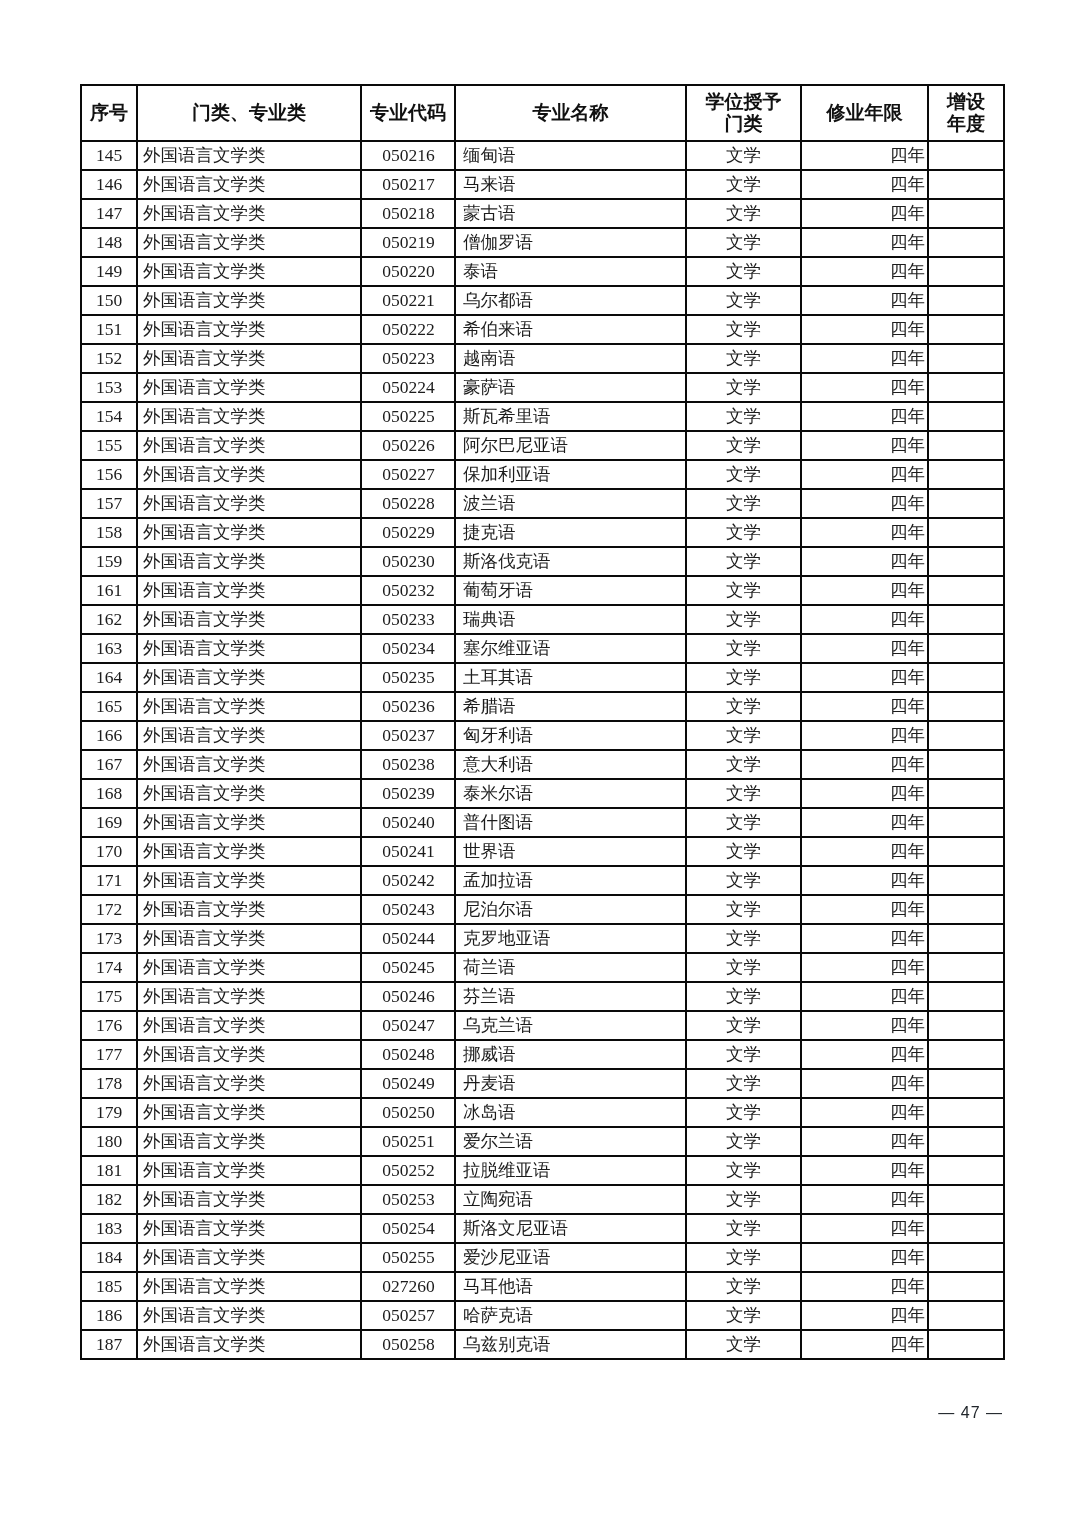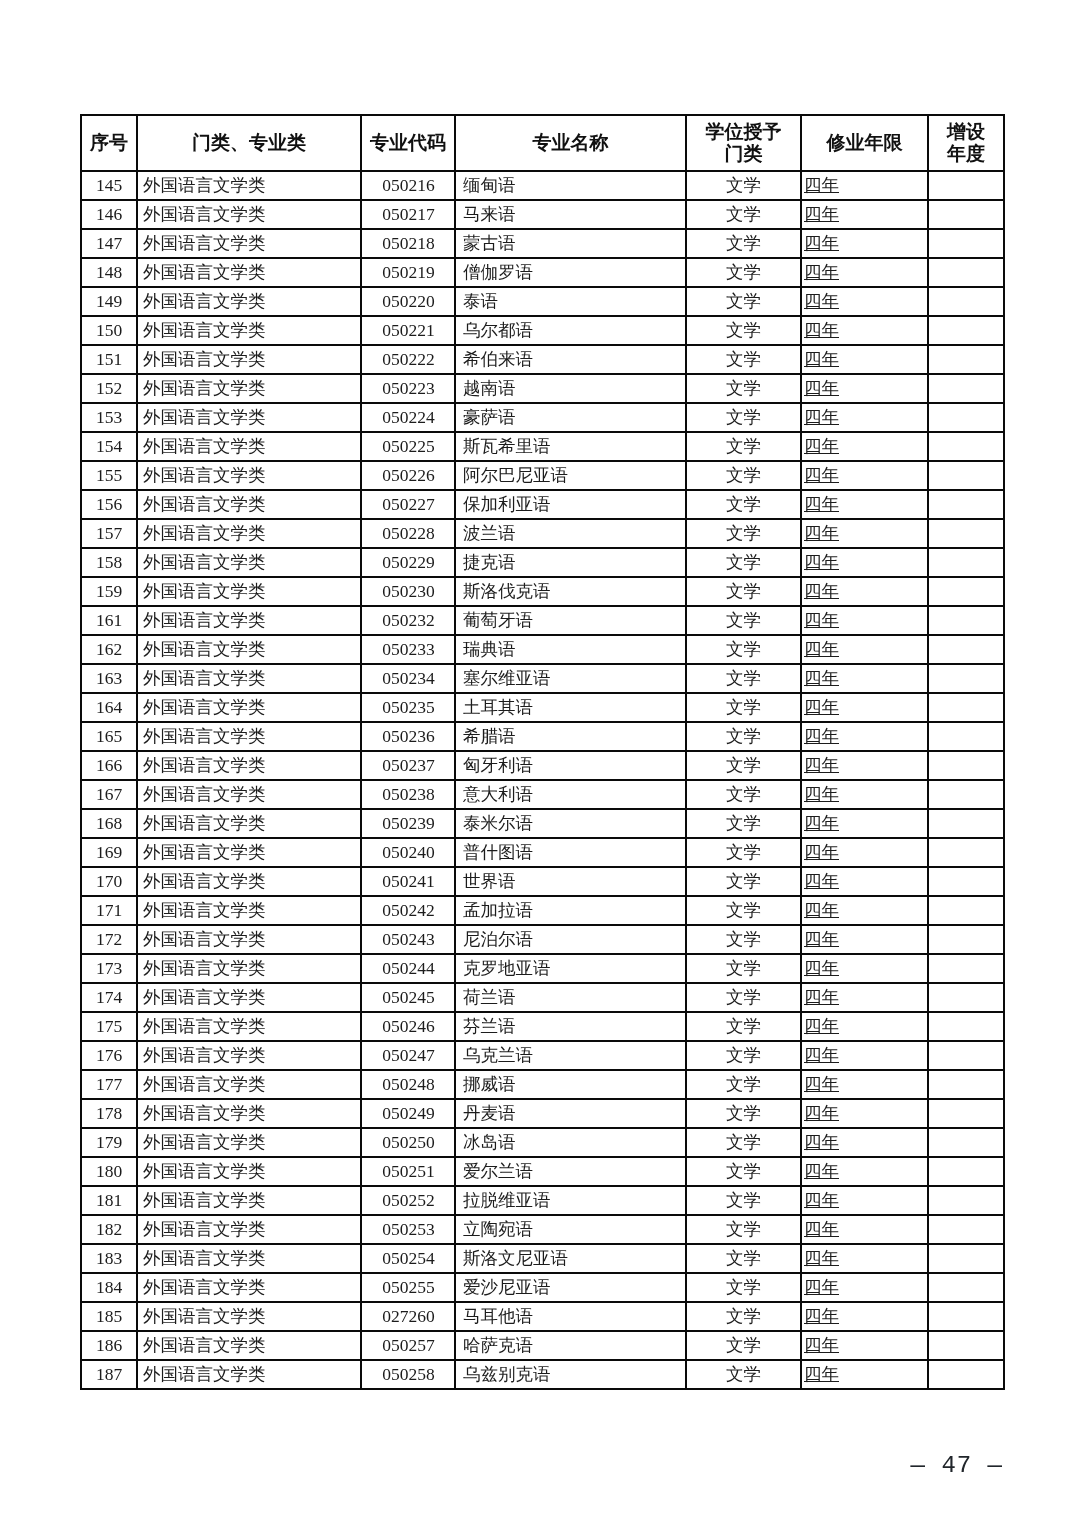--- a/index.html
+++ b/index.html
@@ -13,21 +13,21 @@
     overflow: hidden;
   }
   .sheet {
     position: absolute;
     inset: 0;
     background: #ffffff;
   }
   table.majors {
     position: absolute;
     left: 80px;
-    top: 114px;
+    top: 84px;
     width: 923px;
     border-collapse: collapse;
     table-layout: fixed;
     background: #ffffff;
     border-radius: 9px;
   }
   table.majors th,
   table.majors td {
     border: 2px solid #0a0a0a;
     overflow: hidden;
@@ -50,32 +50,32 @@
     line-height: 1;
     vertical-align: middle;
     padding: 0 2px;
     color: #1c1c1c;
   }
   td.c-no      { text-align: center; margin-left: 48px; }
   td.c-category{ text-align: left; padding-left: 5px !important; }
   td.c-code    { text-align: center; padding-left: 3px !important; }
   td.c-name    { text-align: left; padding-left: 7px !important; }
   td.c-degree  { text-align: center; }
-  td.c-years   { text-align: left; text-decoration: underline; }
+  td.c-years   { text-align: right; }
   td.c-added   { text-align: center; }
   .page-number {
     position: absolute;
-    top: 1452px;
+    top: 1404px;
     left: 0;
     width: 1003px;
     text-align: right;
-    font-size: 24px;
+    font-size: 16px;
     letter-spacing: 1px;
     color: #21262b;
-    font-family: Liberation Mono, monospace;
+    font-family: Liberation Sans, sans-serif;
   }
 </style>
 </head>
 <body>
 
 <div class="sheet">
 
   <table class="majors">
     <colgroup>
       <col style="width:56px">

